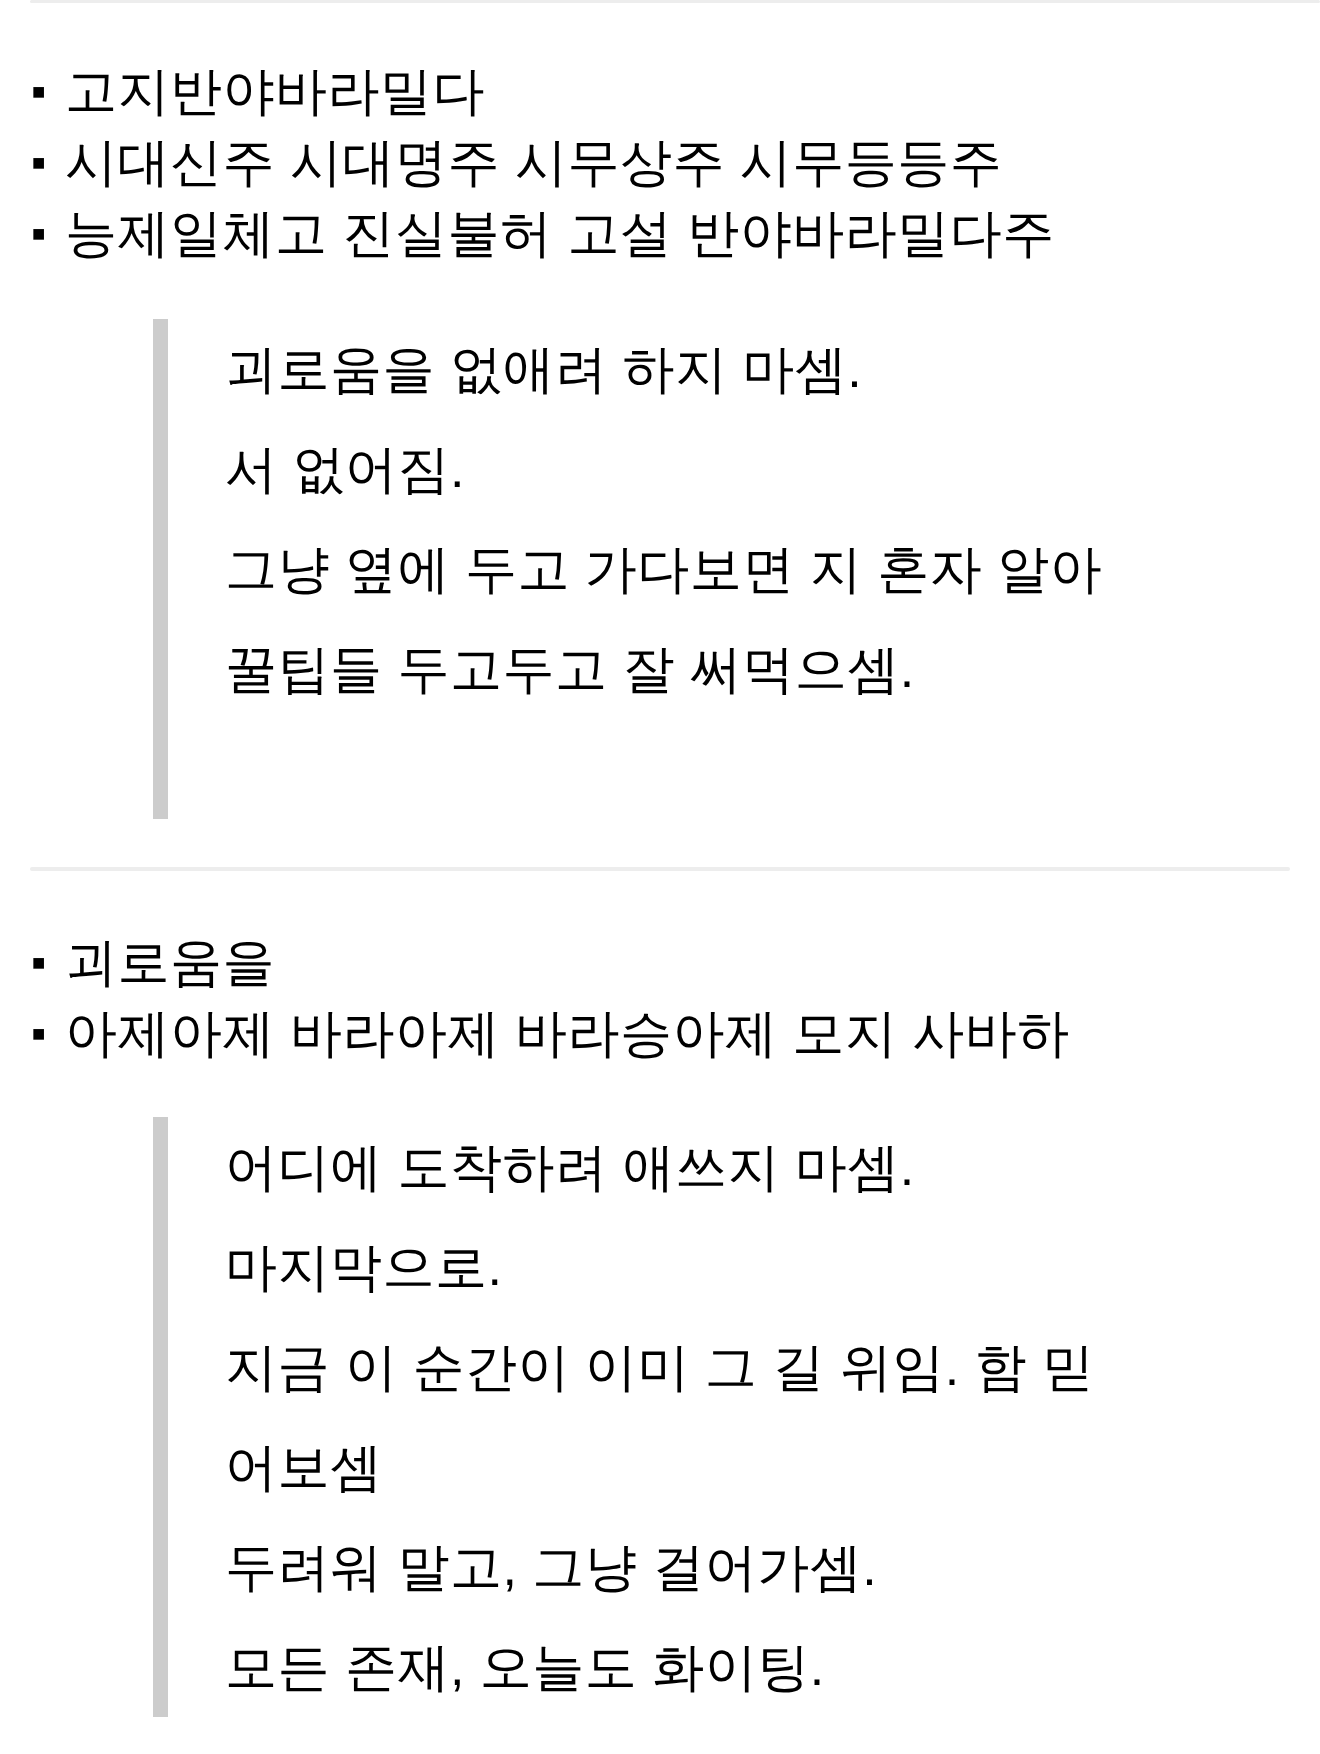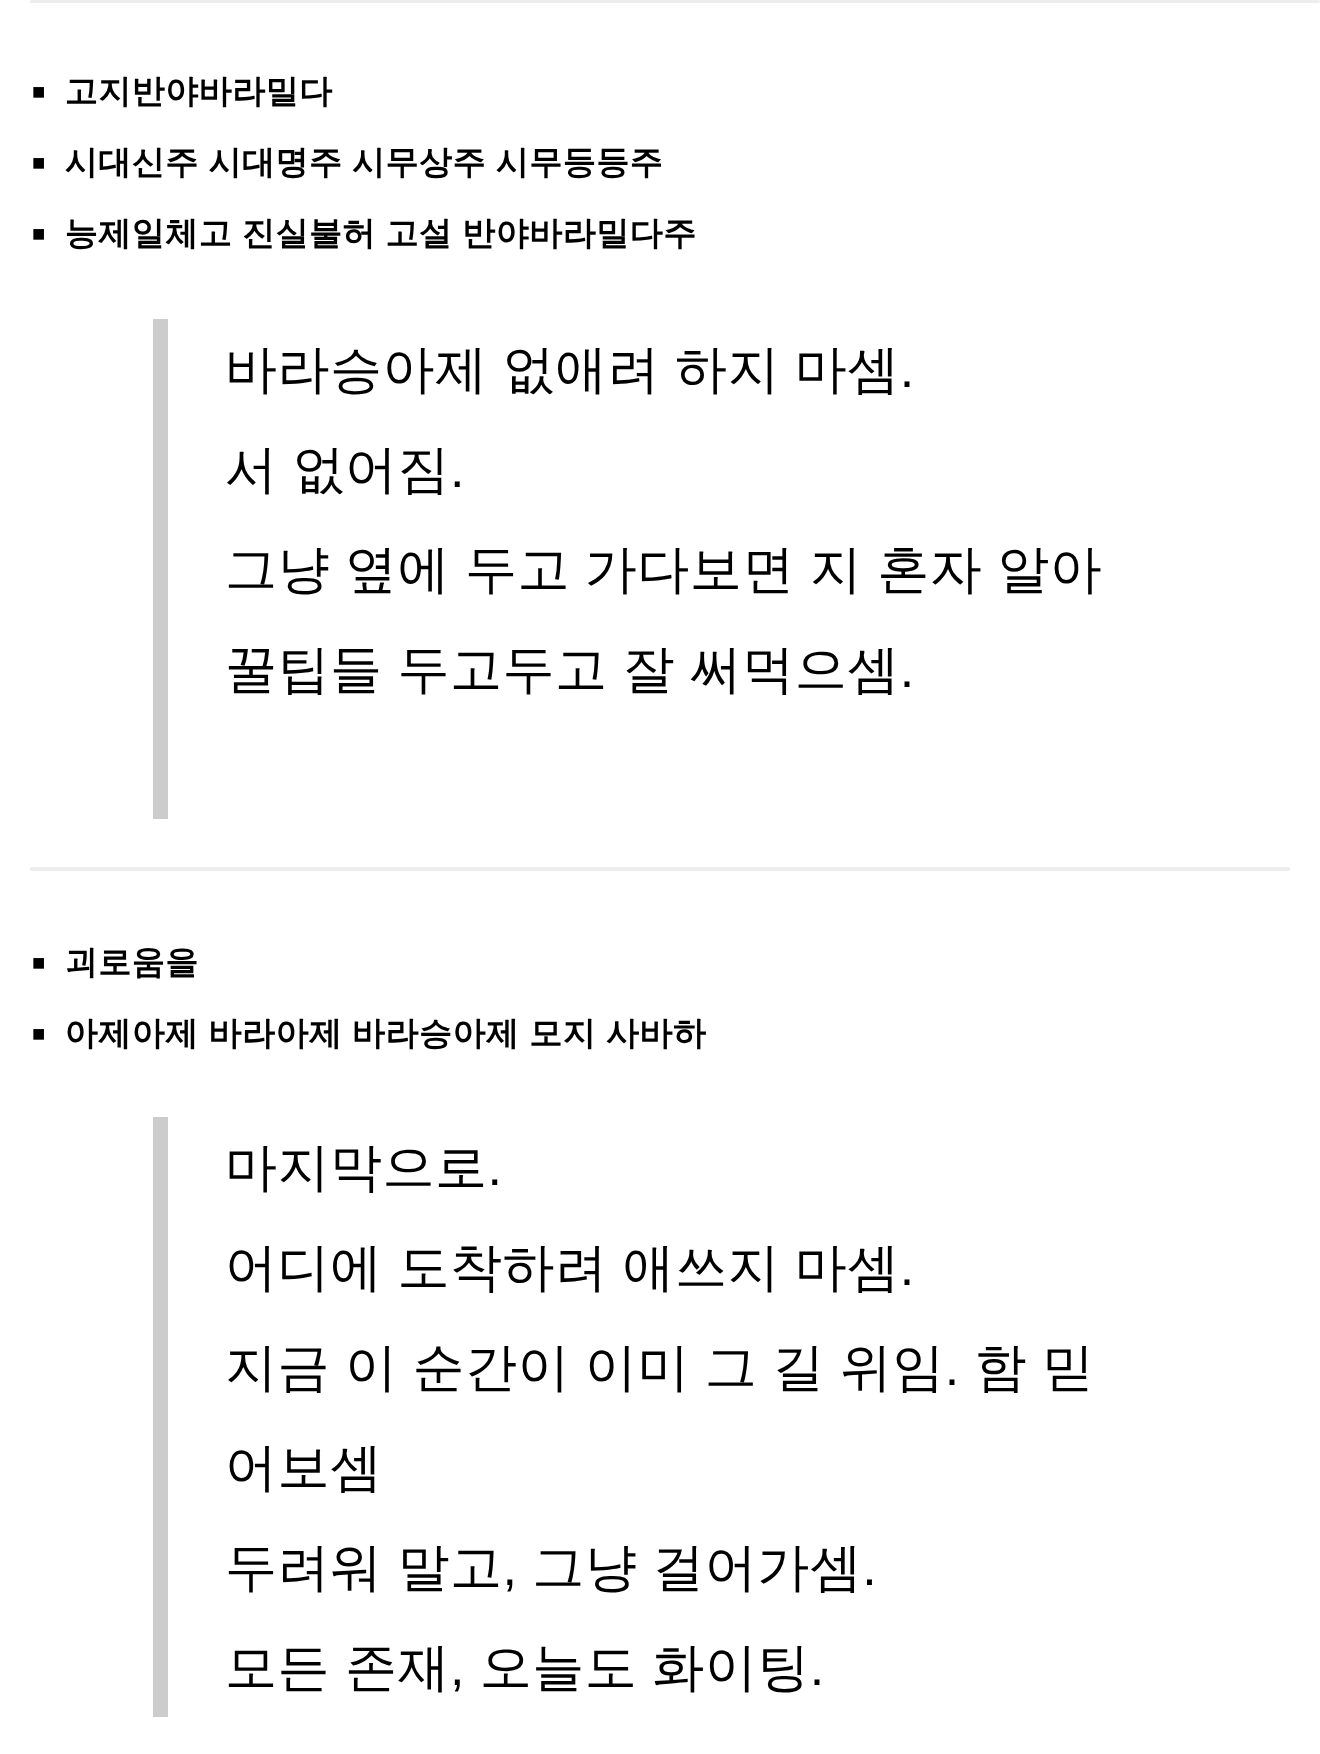--- a/index.html
+++ b/index.html
@@ -48,22 +48,22 @@
   }
   .marker {
     display: inline-block;
     width: 33px;
     font-size: 22px;
     line-height: 1;
     color: #000000;
     flex: 0 0 33px;
   }
   .bullet-label {
-    font-size: 33px;
-    font-weight: 700;
+    font-size: 52px;
+    font-weight: 400;
     color: #000000;
     letter-spacing: 0.5px;
   }
   .quote {
     position: absolute;
     left: 153px;
     right: 40px;
     margin: 0;
     border-left: 15px solid #cccccc;
     padding: 0 0 0 57px;
@@ -94,41 +94,41 @@
       <span class="marker">■</span>
       <span class="bullet-label">시대신주 시대명주 시무상주 시무등등주</span>
     </div>
     <div class="bullet-row">
       <span class="marker">■</span>
       <span class="bullet-label">능제일체고 진실불허 고설 반야바라밀다주</span>
     </div>
   </div>
 
   <blockquote class="quote quote-1">
-    <div class="quote-line">바라승아제 없애려 하지 마셈.</div>
+    <div class="quote-line">괴로움을 없애려 하지 마셈.</div>
     <div class="quote-line">서 없어짐.</div>
     <div class="quote-line">그냥 옆에 두고 가다보면 지 혼자 알아</div>
     <div class="quote-line">꿀팁들 두고두고 잘 써먹으셈.</div>
   </blockquote>
 
   <div class="rule mid-rule"></div>
 
   <div class="bullet-list list-2">
     <div class="bullet-row">
       <span class="marker">■</span>
       <span class="bullet-label">괴로움을</span>
     </div>
     <div class="bullet-row">
       <span class="marker">■</span>
       <span class="bullet-label">아제아제 바라아제 바라승아제 모지 사바하</span>
     </div>
   </div>
 
   <blockquote class="quote quote-2">
+    <div class="quote-line">어디에 도착하려 애쓰지 마셈.</div>
     <div class="quote-line">마지막으로.</div>
-    <div class="quote-line">어디에 도착하려 애쓰지 마셈.</div>
     <div class="quote-line">지금 이 순간이 이미 그 길 위임. 함 믿</div>
     <div class="quote-line">어보셈</div>
     <div class="quote-line">두려워 말고, 그냥 걸어가셈.</div>
     <div class="quote-line">모든 존재, 오늘도 화이팅.</div>
   </blockquote>
 
 </div>
 
 </body></html>

